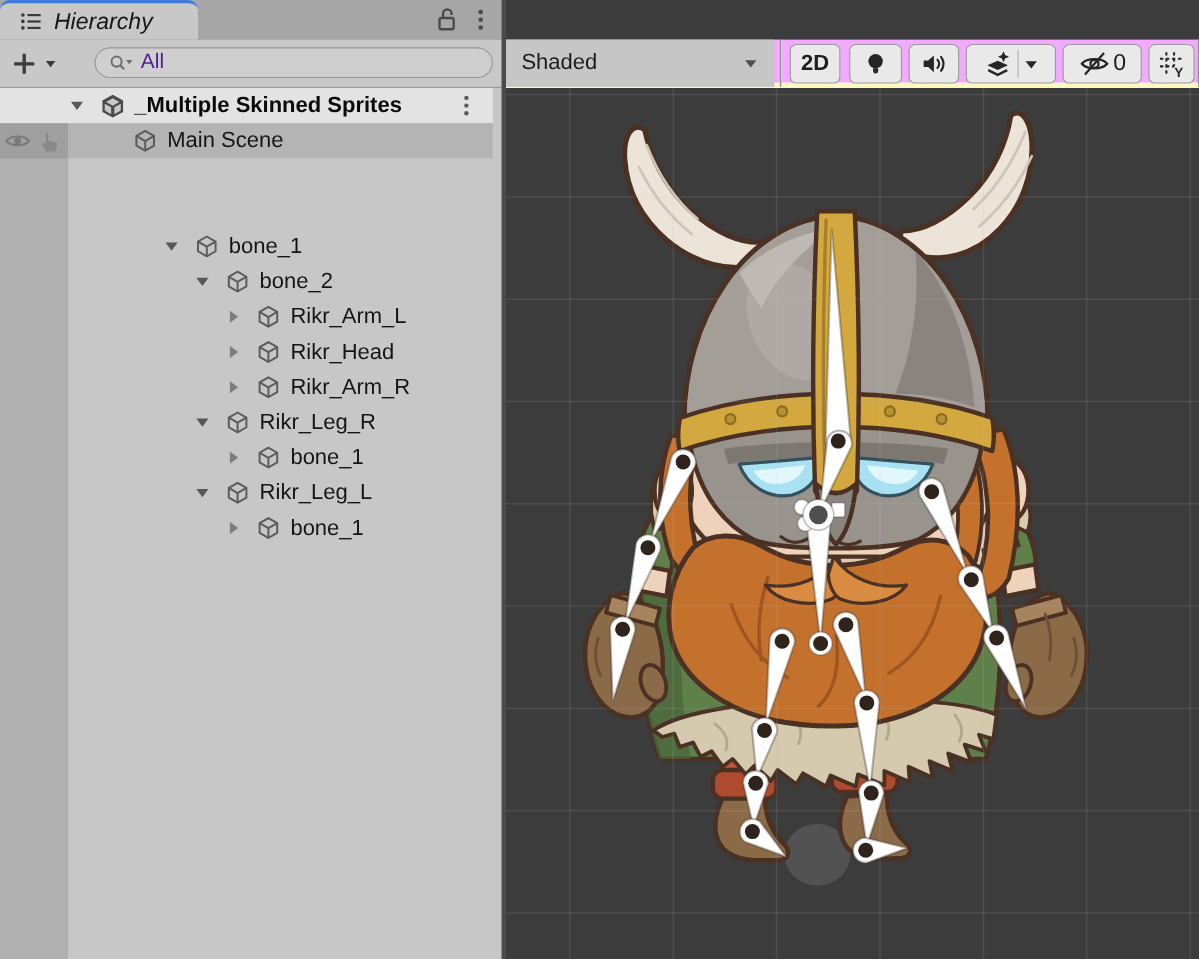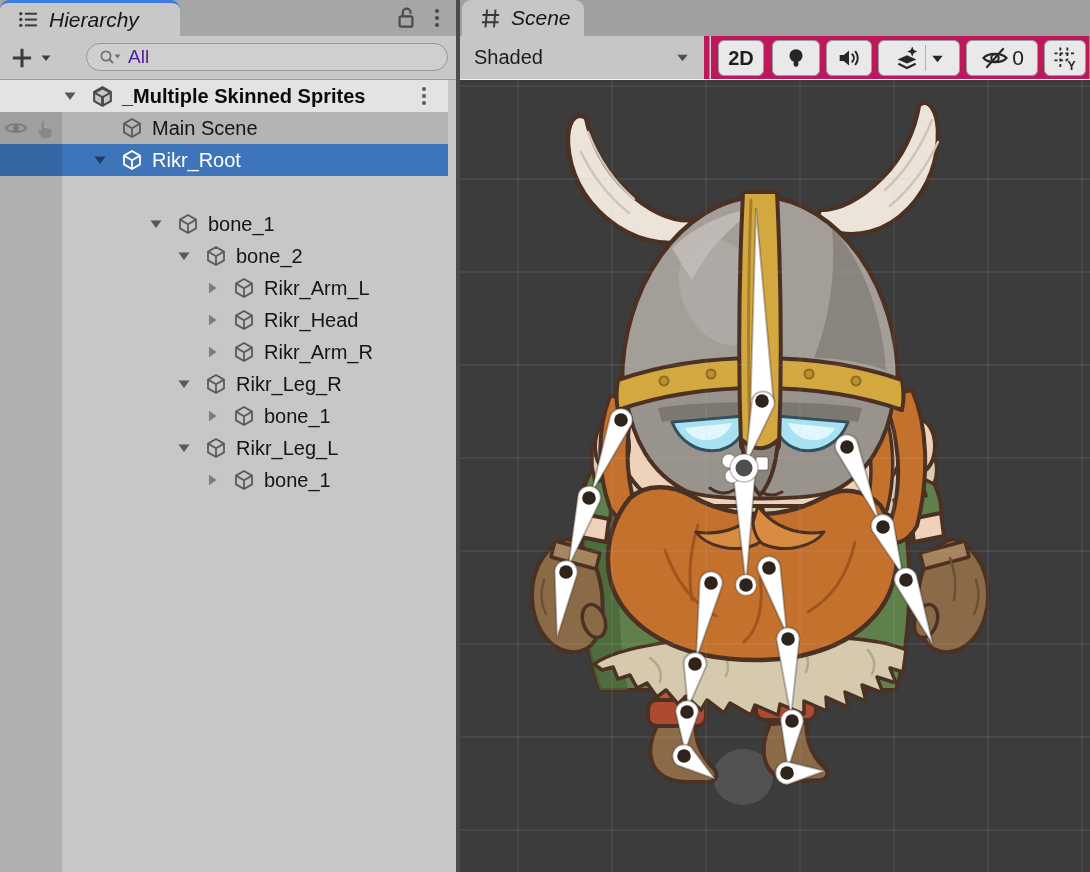--- a/index.html
+++ b/index.html
@@ -33,21 +33,21 @@
   .trow.sel .lbl{color:#FFFFFF;}
   .trow .ic{position:absolute;top:4px;}
   .trow .ar{position:absolute;top:8px;}
   .trow .gut{position:absolute;top:3px;}
   .trow .kb{position:absolute;top:3px;right:16px;}
   
   #divider{position:absolute;left:456px;top:0;width:4px;height:872px;background:#4B4B4B;}
   
   #scene{position:absolute;left:460px;top:0;width:630px;height:872px;background:#3C3C3C;}
   #scene .tabbar{background:#A0A0A0;}
-  #scene-toolbar{position:absolute;left:0;top:36px;width:630px;height:44px;background:#be185d;border-bottom:1px solid #fef9c3;box-sizing:border-box;}
+  #scene-toolbar{position:absolute;left:0;top:36px;width:630px;height:44px;background:#f0abfc;border-bottom:5px solid #fef9c3;box-sizing:border-box;}
   #shaded-dd{position:absolute;left:0;top:0;width:244px;height:43px;background:#C6C6C6;display:flex;align-items:center;justify-content:space-between;padding:0 14px;box-sizing:border-box;cursor:default;}
   #shaded-dd .dlabel{font-size:20px;color:#1B1B1B;}
   .vsep{position:absolute;top:0;width:1px;height:43px;background:#8F8F8F;box-shadow:1px 0 0 #D4D4D4;}
   .tbtn{position:absolute;top:4px;height:36px;background:#E9E9E9;border:1px solid #9B9B9B;border-radius:6px;
         display:flex;align-items:center;justify-content:center;box-sizing:border-box;cursor:default;}
   .tbtn .btxt{font-size:20px;font-weight:bold;color:#1E1E1E;}
   .tbtn .cnt{font-size:21px;color:#1E1E1E;margin-left:2px;}
   .bsep{width:1px;height:26px;background:#B0B0B0;margin:0 4px;}
   #viewport{position:absolute;left:0;top:80px;width:630px;height:792px;background:#3C3C3C;}
   svg{display:block;}
@@ -150,34 +150,20 @@
             </svg>
           </span>
           <span class="ic" style="left:120px">
             <svg width="24" height="24" viewBox="0 0 24 24">
               <path d="M12 3 20 7.6 V16.4 L12 21 4 16.4 V7.6 Z" fill="none" stroke="#5B5B5B" stroke-width="1.8" stroke-linejoin="round"></path>
               <path d="M4 7.6 12 12.2 20 7.6 M12 12.2 V21" fill="none" stroke="#5B5B5B" stroke-width="1.8" stroke-linejoin="round"></path>
             </svg>
           </span>
           <span class="lbl" style="left:152px">Main Scene</span>
         </div>
-        <div class="trow sel" style="top: 64px;">
-          <span class="ar" style="left:92px">
-            <svg width="16" height="16" viewBox="0 0 16 16">
-              <path d="M2.5 4.5 H13.5 L8 12 Z" fill="#1E3D66"></path>
-            </svg>
-          </span>
-          <span class="ic" style="left:120px">
-            <svg width="24" height="24" viewBox="0 0 24 24">
-              <path d="M12 3 20 7.6 V16.4 L12 21 4 16.4 V7.6 Z" fill="none" stroke="#FFFFFF" stroke-width="1.8" stroke-linejoin="round"></path>
-              <path d="M4 7.6 12 12.2 20 7.6 M12 12.2 V21" fill="none" stroke="#FFFFFF" stroke-width="1.8" stroke-linejoin="round"></path>
-            </svg>
-          </span>
-          <span class="lbl" style="left:152px">Rikr_Root</span>
-        </div>
         <div class="trow" style="top: 128px;">
           <span class="ar" style="left:148px">
             <svg width="16" height="16" viewBox="0 0 16 16">
               <path d="M2.5 4.5 H13.5 L8 12 Z" fill="#575757"></path>
             </svg>
           </span>
           <span class="ic" style="left:176px">
             <svg width="24" height="24" viewBox="0 0 24 24">
               <path d="M12 3 20 7.6 V16.4 L12 21 4 16.4 V7.6 Z" fill="none" stroke="#5B5B5B" stroke-width="1.8" stroke-linejoin="round"></path>
               <path d="M4 7.6 12 12.2 20 7.6 M12 12.2 V21" fill="none" stroke="#5B5B5B" stroke-width="1.8" stroke-linejoin="round"></path>
@@ -297,32 +283,20 @@
           </span>
           <span class="lbl" style="left:264px">bone_1</span>
         </div>
         <div id="gutter"></div>
       </div>
   </div>
 
   <div id="divider"></div>
 
   <div id="scene">
-    <div class="tabbar">
-      <div class="tab" id="scene-tab">
-        <span>
-          <svg width="25" height="25" viewBox="0 0 24 24">
-              <g stroke="#3A3A3A" stroke-width="1.9" fill="none">
-            <path d="M8.7 3.5 L7.2 20.5 M16.8 3.5 L15.3 20.5 M4.3 8.6 H20.2 M3.8 15.6 H19.7"></path>
-          </g>
-            </svg>
-        </span>
-        <span class="tlabel">Scene</span>
-      </div>
-    </div>
 
     <div id="scene-toolbar">
       <div id="shaded-dd">
         <span class="dlabel">Shaded</span>
         <svg width="15" height="15" viewBox="0 0 16 16">
             <path d="M2.5 5 H13.5 L8 12 Z" fill="#4F4F4F"></path>
           </svg>
       </div>
       <div class="vsep" style="left:249px"></div>
 

